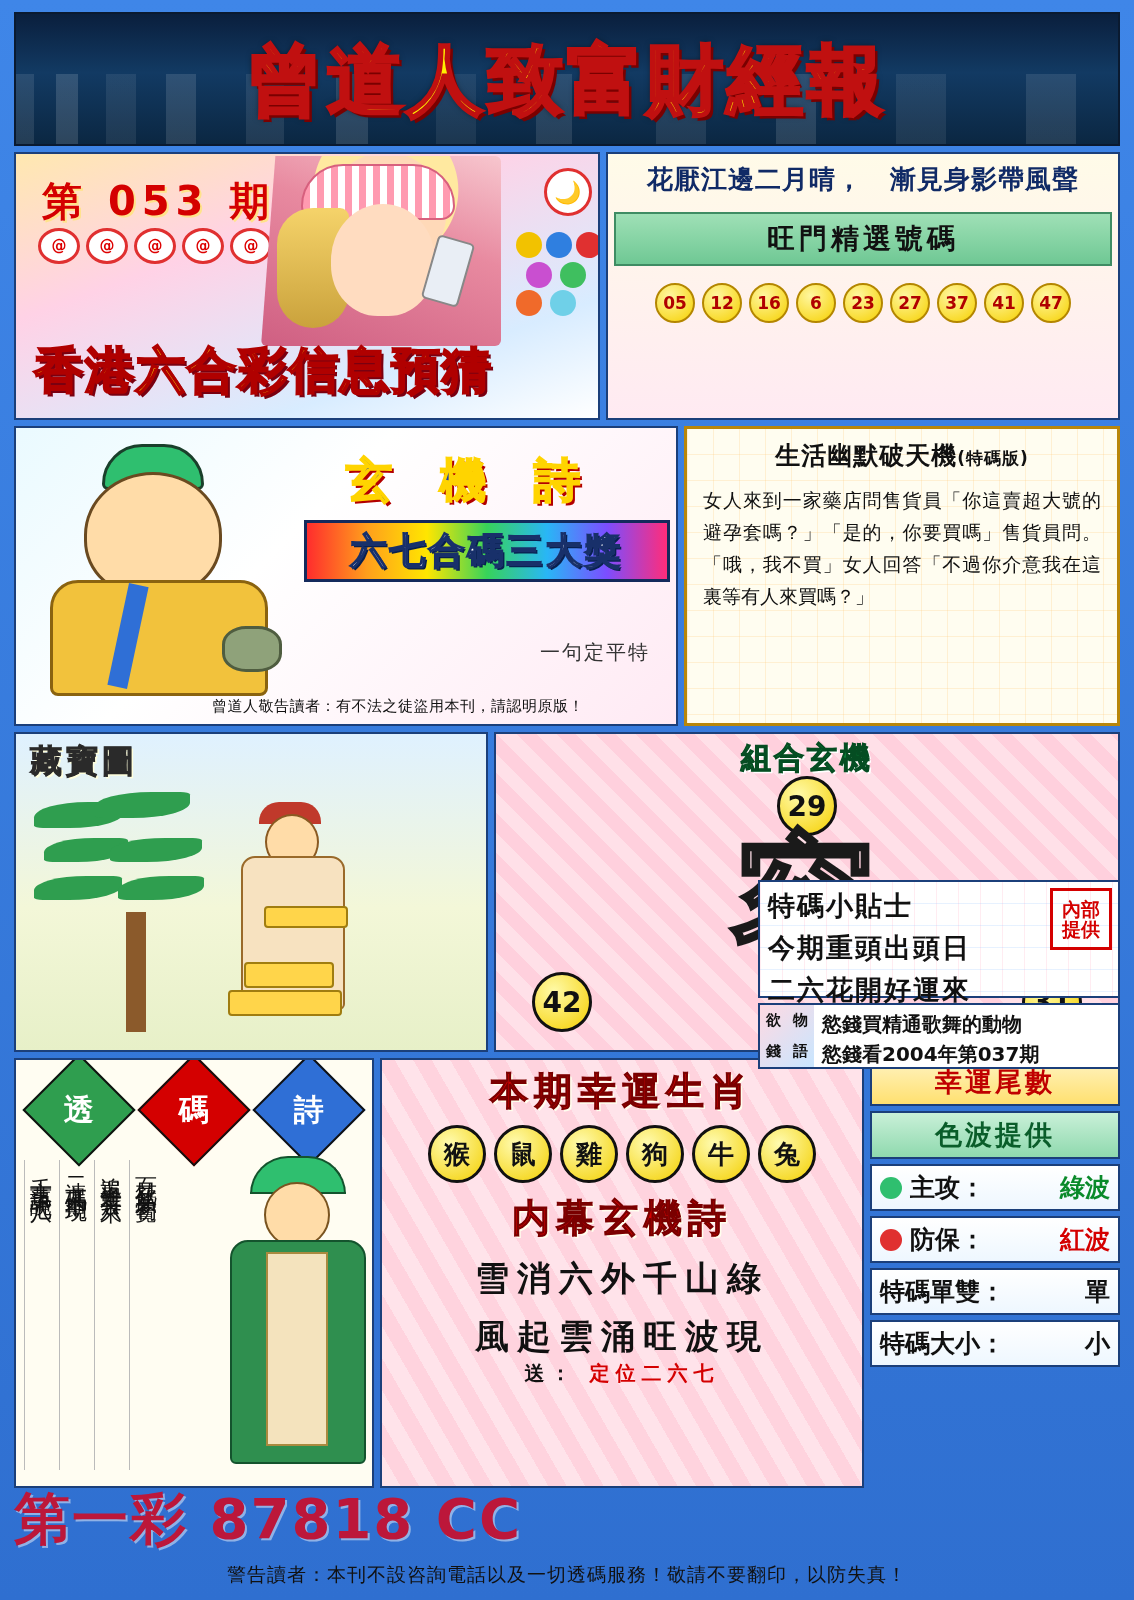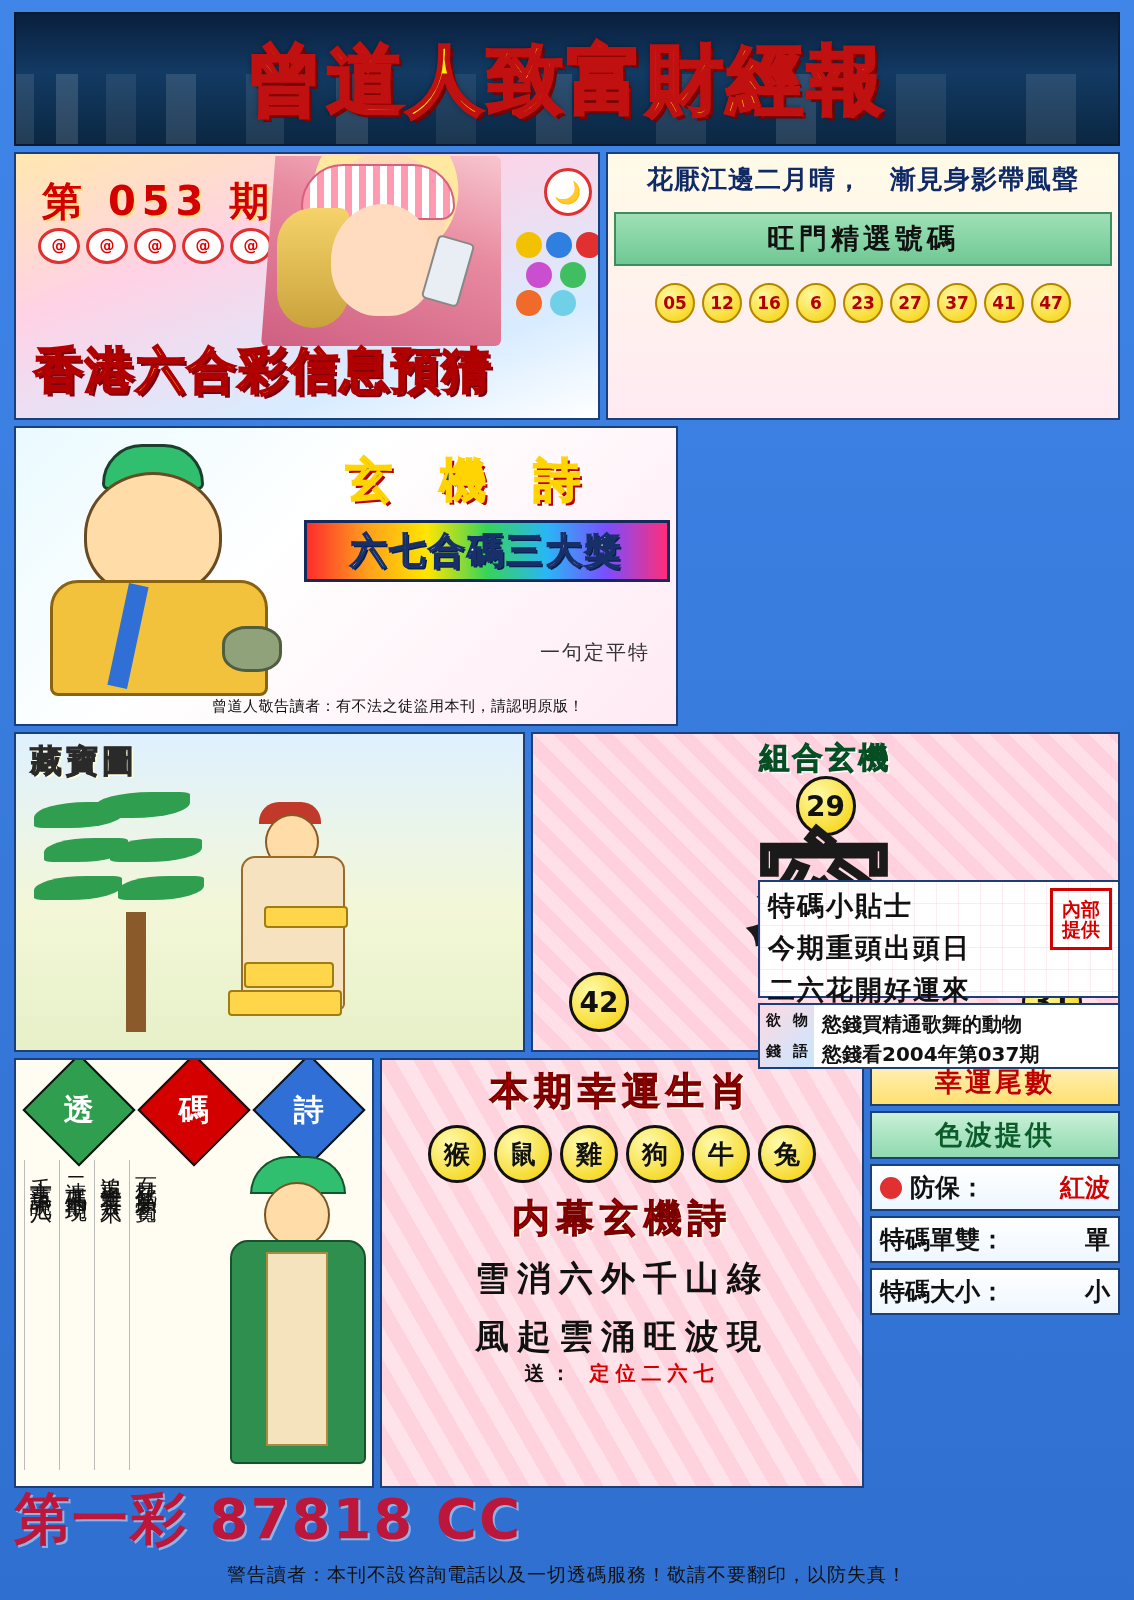--- a/index.html
+++ b/index.html
@@ -180,21 +180,20 @@
   .mr-head small{font-size:17px;font-weight:bold;}
   .mr-body{
     padding:10px 16px;font-size:19px;line-height:32px;color:#111;text-align:justify;
   }
   
   .third-band{display:flex;gap:6px;margin-top:6px;height:320px;}
   .treasure{
     position:relative;flex:0 0 470px;border:2px solid #1b3f7a;
     background:linear-gradient(180deg,#dff1ff 0%,#f3f7d8 55%,#e7f0c8 100%);
     overflow:hidden;
-    padding-left:37px;
   }
   .treasure-title{
     position:absolute;left:14px;top:6px;font-size:32px;font-weight:bold;color:#111;letter-spacing:4px;
     text-shadow:2px 2px 0 #ffd; -webkit-text-stroke:1px #2a2a2a;
   }
   .palm{position:absolute;left:18px;top:58px;width:180px;height:190px;}
   .palm i{position:absolute;background:#2f9e4f;border-radius:60% 10% 60% 10%;display:block;}
   .trunk{position:absolute;left:92px;top:120px;width:20px;height:120px;background:#8b5a2b;}
   .elder{position:absolute;left:215px;top:70px;width:120px;height:200px;}
   .elder .robe{position:absolute;left:10px;top:52px;width:100px;height:150px;background:#f7e2c0;border:2px solid #9a6a2a;border-radius:14px 14px 6px 6px;}
@@ -395,20 +394,26 @@
         <div class="stone"></div>
       </div>
       <div class="xuanji">玄 機 詩 曰</div>
       <div class="rainbow-bar">
         <span>六七合碼三大獎</span>
       </div>
       <div class="one-line">一句定平特</div>
       <div class="notice-sm">曾道人敬告讀者：有不法之徒盜用本刊，請認明原版！</div>
     </div>
 
+    <div class="mid-right">
+      <div class="mr-head">
+        <span>生活幽默破天機</span><small>(特碼版)</small>
+      </div>
+      <div class="mr-body">女人來到一家藥店問售貨員「你這賣超大號的避孕套嗎？」「是的，你要買嗎」售貨員問。「哦，我不買」女人回答「不過你介意我在這裏等有人來買嗎？」</div>
+    </div>
   </div>
 
   <div class="third-band">
     <div class="treasure">
       <div class="treasure-title">藏寶圖</div>
       <div class="palm">
         <i style="left:0;top:10px;width:90px;height:26px;"></i>
         <i style="left:60px;top:0;width:96px;height:26px;"></i>
         <i style="left:10px;top:46px;width:84px;height:24px;"></i>
         <i style="left:76px;top:46px;width:92px;height:24px;"></i>
@@ -500,20 +505,25 @@
       <div class="cc-send">
         <span>送：</span>
         <em>定位二六七</em>
       </div>
     </div>
 
     <div class="right-col">
       <div class="rc-head">幸運尾數</div>
       <div class="rc-head2">色波提供</div>
       <div class="rc-row">
+        <span class="dotm" style="background:#2fbf6f;"></span>
+        <span>主攻：</span>
+        <span class="val green">綠波</span>
+      </div>
+      <div class="rc-row">
         <span class="dotm" style="background:#e03030;"></span>
         <span>防保：</span>
         <span class="val red">紅波</span>
       </div>
       <div class="rc-row">
         <span>特碼單雙：</span>
         <span class="val">單</span>
       </div>
       <div class="rc-row">
         <span>特碼大小：</span>

